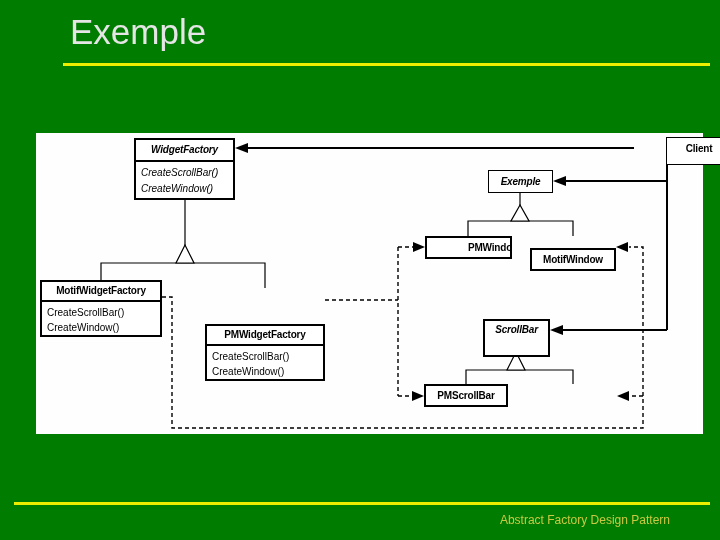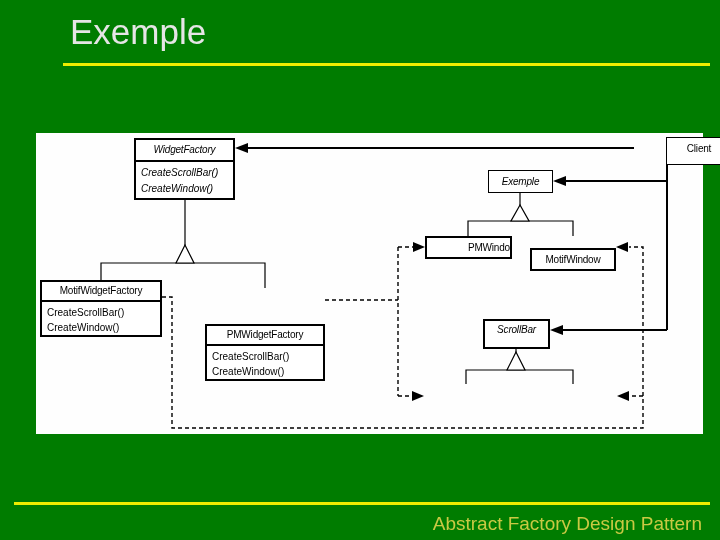--- a/index.html
+++ b/index.html
@@ -12,50 +12,50 @@
     position:absolute;left:70px;top:12px;
     font-size:35px;font-weight:400;color:#e5e5e5;letter-spacing:0px;
   }
   .title-rule{
     position:absolute;left:63px;top:63px;width:647px;height:3px;background:#EDED00;
   }
   .footer-rule{
     position:absolute;left:14px;top:502px;width:696px;height:3px;background:#EDED00;
   }
   .slide-footer{
-    position:absolute;top:513px;right:18px;
-    font-size:19px;color:#C9C943;
+    position:absolute;top:513px;right:50px;
+    font-size:12px;color:#C9C943;
   }
   .panel{
     position:absolute;left:36px;top:133px;width:667px;height:301px;
     background:#FEFEFE;
   }
   svg.wires{position:absolute;left:0;top:0;pointer-events:none;}
   .cls{
     position:absolute;background:#fff;border:2px solid #000;box-sizing:border-box;
   }
   .cls .title{
-    font-weight:normal;font-size:10px;text-align:center;color:#000;
+    font-weight:bold;font-size:10px;text-align:center;color:#000;
     letter-spacing:-0.2px;white-space:nowrap;overflow:hidden;
   }
   .cls.abstract .title,.cls.abstract .methods{font-style:italic;}
   .cls .methods{
     border-top:2px solid #000;padding:3px 0 16px 5px;font-size:10px;line-height:15px;
     color:#000;white-space:nowrap;overflow:hidden;
   }
   
   #box-client{left:598px;top:4px;width:66px;height:28px;border-width:1px;margin-left:32px;}
   #box-client .title{line-height:21px;}
   #box-window{left:452px;top:37px;width:65px;height:23px;border-width:1px;}
   #box-window .title{line-height:21px;}
   #box-pmwindow{left:389px;top:103px;width:87px;height:23px;padding-left:41px;}
   #box-pmwindow .title{line-height:19px;}
   #box-motifwindow{left:494px;top:115px;width:86px;height:23px;}
   #box-motifwindow .title{line-height:19px;}
-  #box-scrollbar{left:447px;top:186px;width:67px;height:30px;}
+  #box-scrollbar{left:447px;top:186px;width:67px;height:38px;}
   #box-scrollbar .title{line-height:18px;}
   #box-pmscrollbar{left:388px;top:251px;width:84px;height:23px;}
   #box-pmscrollbar .title{line-height:19px;}
   #box-motifscrollbar{left:492px;top:251px;width:89px;height:23px;}
   #box-motifscrollbar .title{line-height:19px;}
   
   #box-widgetfactory{left:98px;top:5px;width:101px;height:62px;}
   #box-widgetfactory .title{line-height:20px;height:20px;}
   #box-widgetfactory .methods{line-height:16px;}
   #box-motifwidgetfactory{left:4px;top:147px;width:122px;height:57px;}
@@ -152,18 +152,21 @@
     <div class="methods">
       <div>CreateScrollBar()</div>
       <div>CreateWindow()</div>
     </div>
   </div>
 
   <div class="cls abstract" id="box-scrollbar">
     <div class="title">ScrollBar</div>
   </div>
 
+  <div class="cls" id="box-pmscrollbar">
+    <div class="title">PMScrollBar</div>
+  </div>
 
 
 </div>
 
 <div class="footer-rule"></div>
 <div class="slide-footer">Abstract Factory Design Pattern</div>
 
 </body></html>

